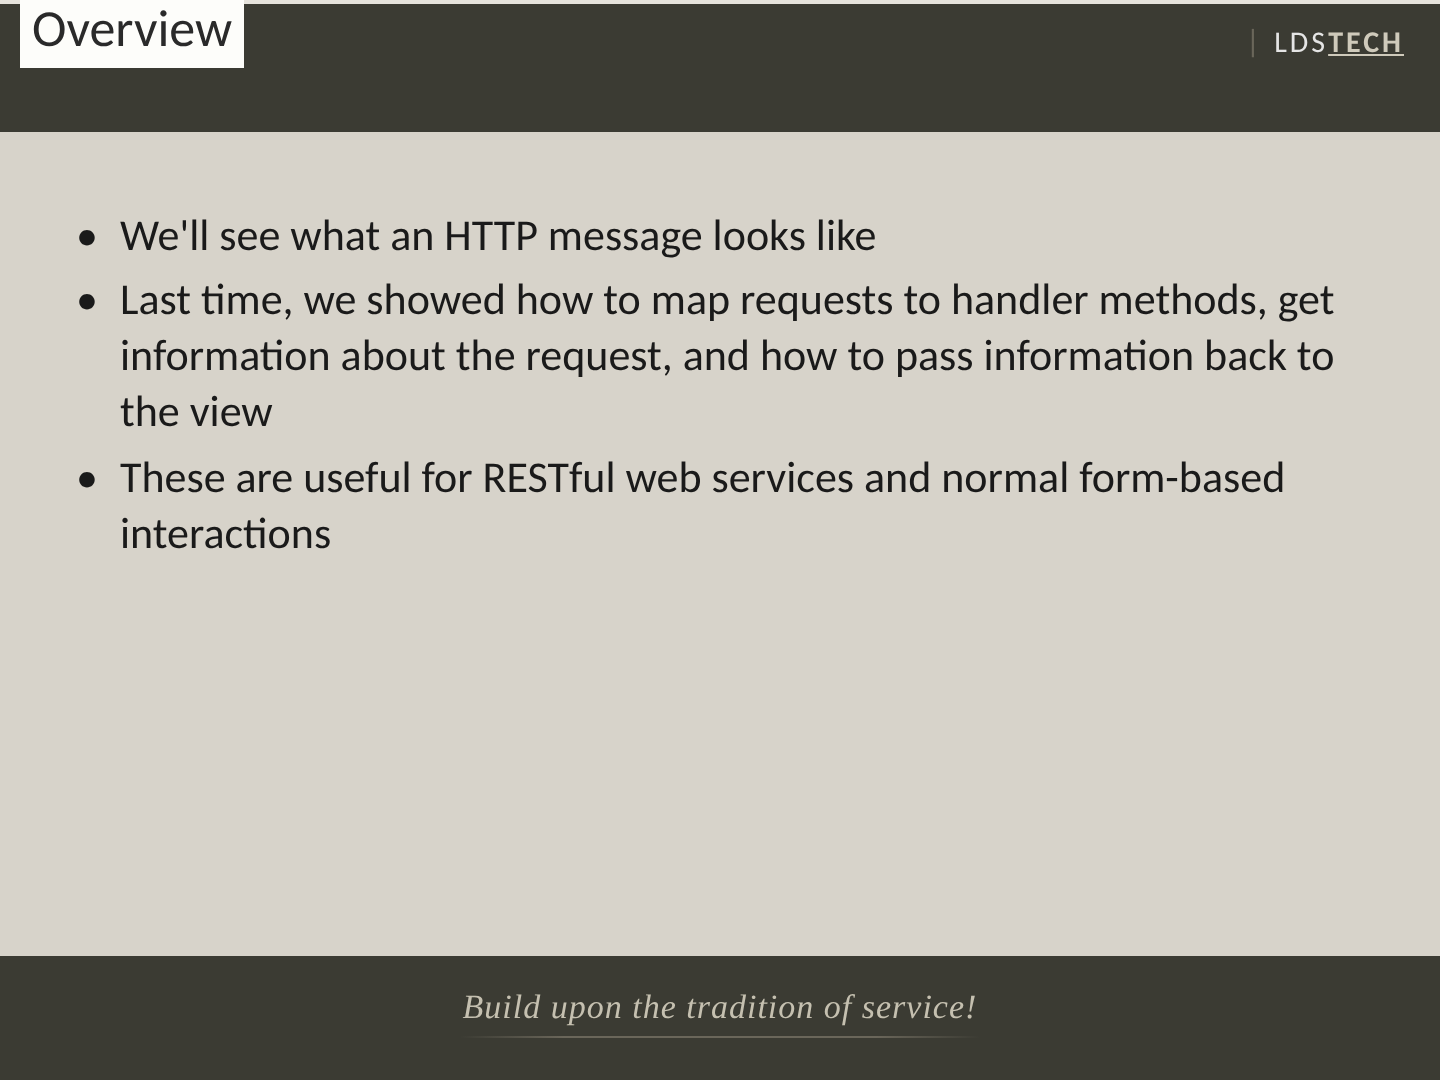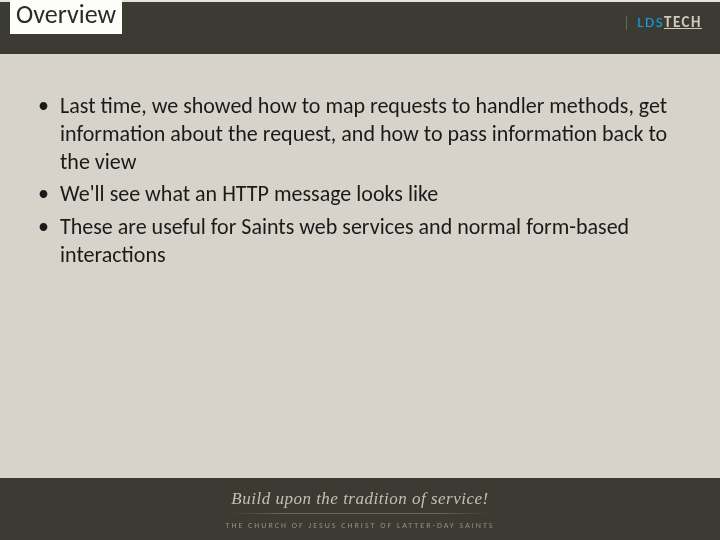--- a/index.html
+++ b/index.html
@@ -9,21 +9,21 @@
     }
     body {
       width: 720px;
       height: 540px;
       font-family: Calibri, "Segoe UI", Arial, sans-serif;
       background: #d7d3ca;
       overflow: hidden;
     }
     .header {
       background: #3b3b33;
-      height: 54px;
+      height: 66px;
       display: flex;
       align-items: flex-start;
       justify-content: space-between;
       padding: 6px 18px 0 10px;
       border-top: 2px solid #e6e3dc;
     }
     .title {
       font-size: 26px;
       color: #2a2a2a;
       background: #fdfdfa;
@@ -46,21 +46,21 @@
       font-size: 15px;
       letter-spacing: 1px;
       margin-top: 4px;
     }
     .logo-sep {
       color: #6a665a;
       margin-right: 6px;
       font-size: 16px;
     }
     .logo-lds {
-      color: #0ea5e9;
+      color: #e5e5e5;
       font-weight: 400;
       letter-spacing: 1.5px;
     }
     .logo-tech {
       color: #cfcabb;
       font-weight: 700;
       letter-spacing: 1.5px;
       text-decoration: underline;
     }
     .content {
@@ -128,23 +128,22 @@
   </div>
   <div class="logo">
     <span class="logo-sep">|</span>
     <span class="logo-lds">LDS</span>
       <span class="logo-tech">TECH</span>
   </div>
 </div>
 
 <div class="content">
   <ul>
+    <li>We'll see what an HTTP message looks like</li>
     <li>Last time, we showed how to map requests to handler methods, get information about the request, and how to pass information back to the view</li>
-    <li>We'll see what an HTTP message looks like</li>
-    <li>These are useful for Saints web services and normal form-based interactions</li>
+    <li>These are useful for RESTful web services and normal form-based interactions</li>
   </ul>
 </div>
 
 <div class="footer">
   <div class="tagline">Build upon the tradition of service!</div>
   <div class="divider"></div>
-  <div class="subline">The Church of Jesus Christ of Latter-day Saints</div>
 </div>
 
 </body></html>

